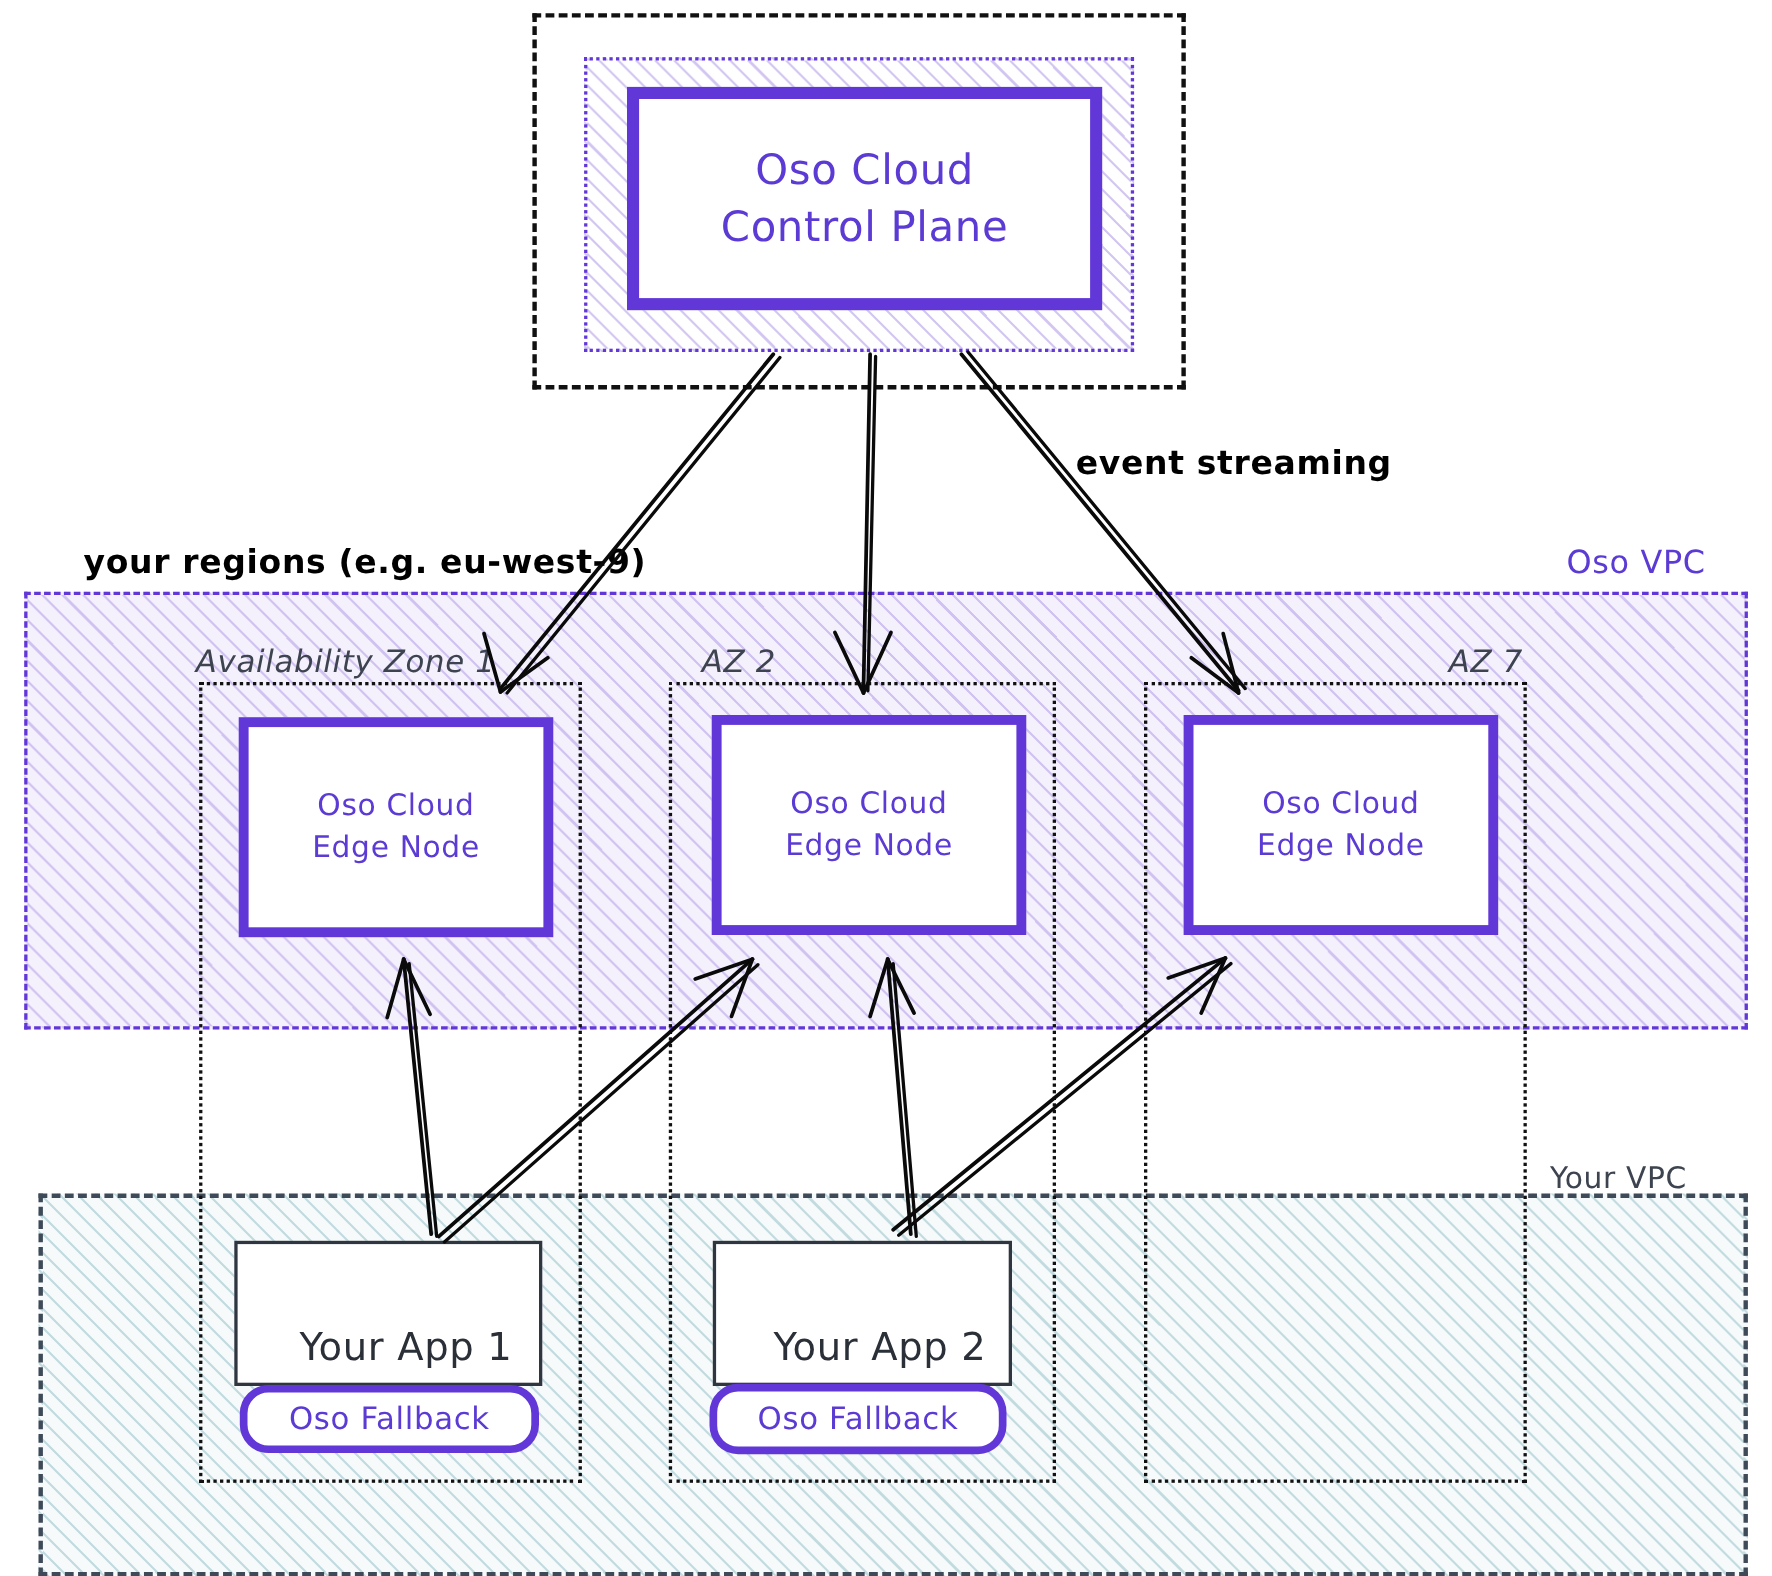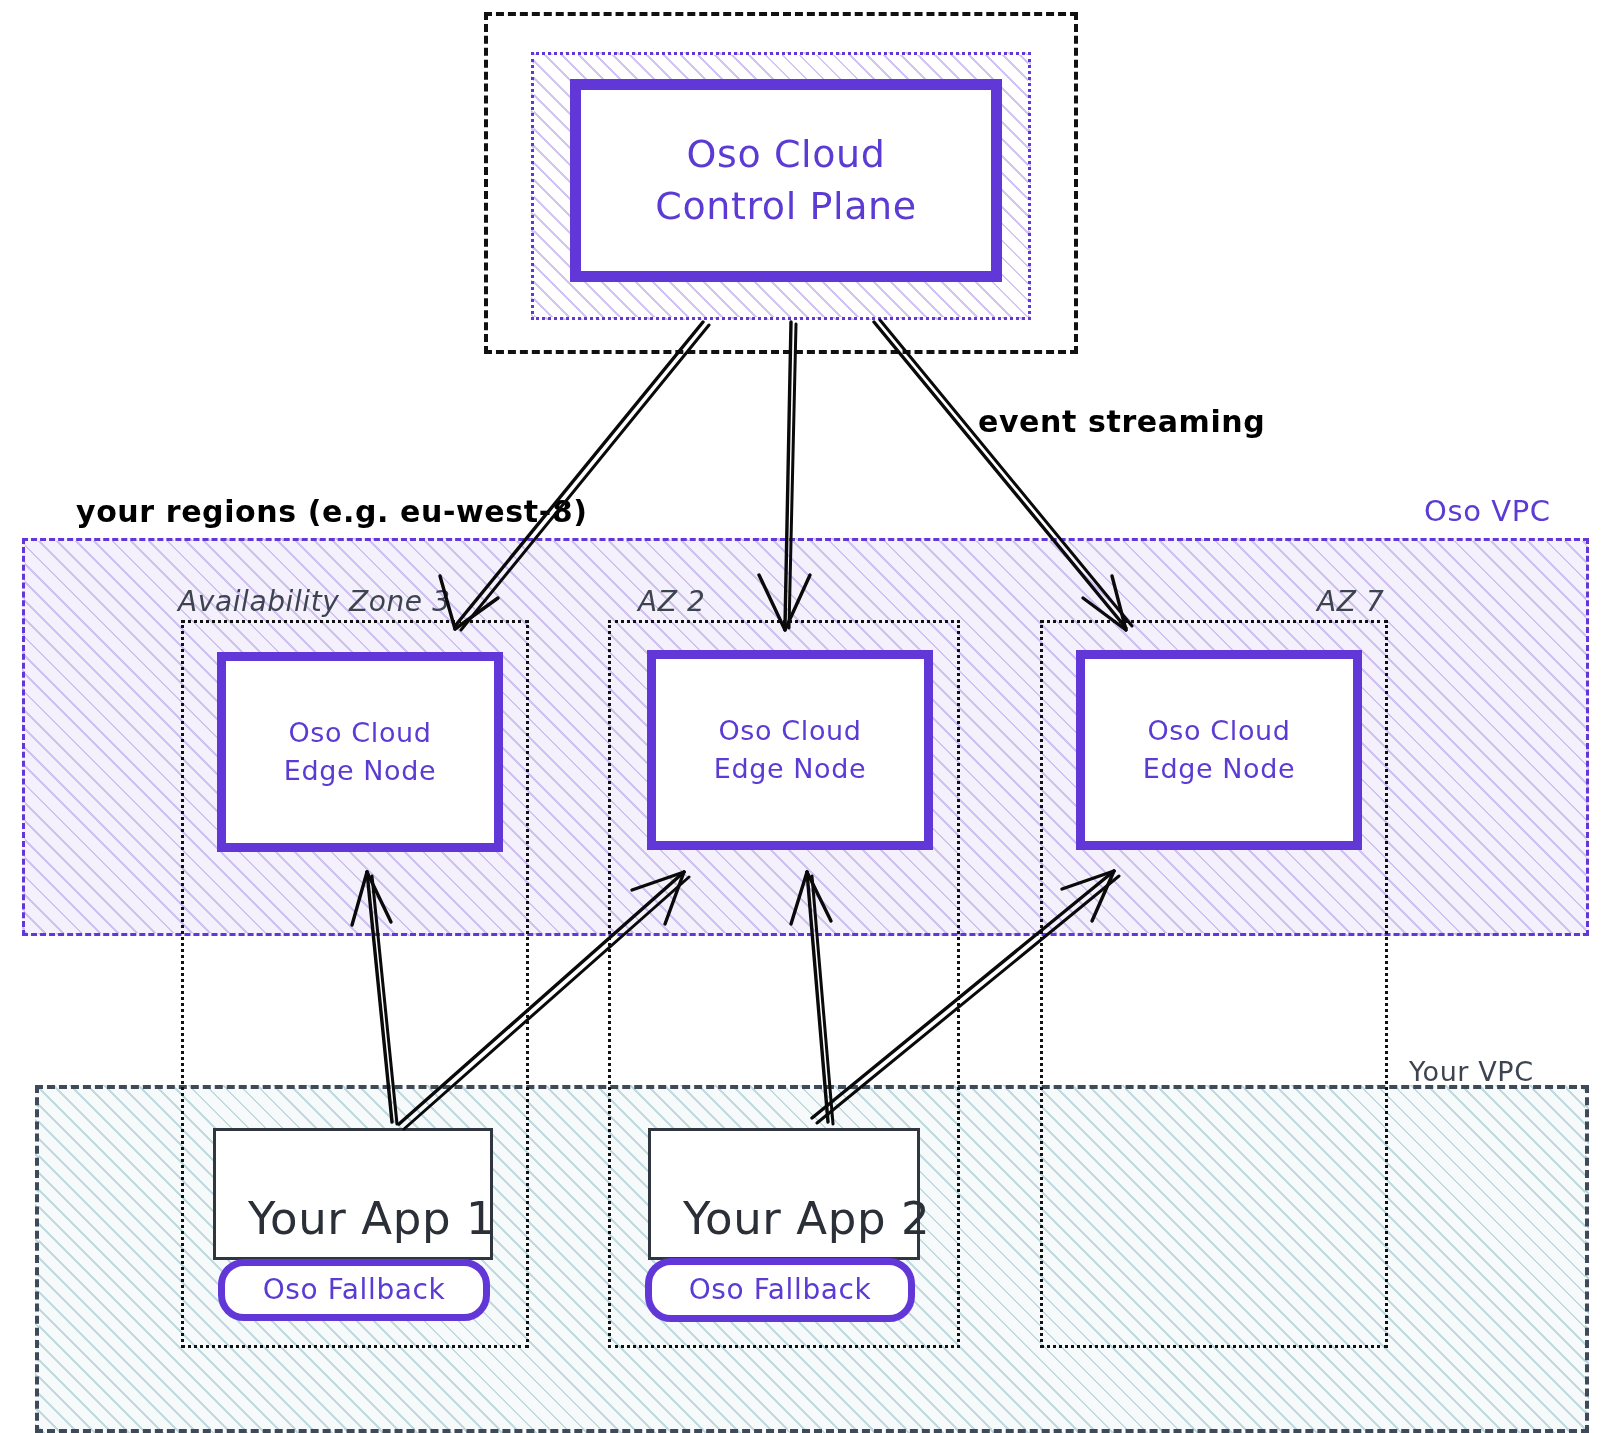--- a/index.html
+++ b/index.html
@@ -94,21 +94,21 @@
   
   .appbox{
     background:#ffffff;
     border:3px solid #2f3640;
     color:#2a2f38;
   }
   .app1{left:213px;top:1128px;width:280px;height:132px;}
   .app2{left:648px;top:1128px;width:272px;height:132px;}
   .app-title{
     position:absolute;left:0;right:0;bottom:10px;
-    text-align:center;font-size:45px;color:#2a2f38;padding-left:32px;
+    text-align:center;font-size:35px;color:#2a2f38;padding-left:32px;
   }
 
   
   .fallback{
     background:#ffffff;
     border:7px solid #6237d8;
     border-radius:26px;
     color:#5b3bd4;
     display:flex;align-items:center;justify-content:center;
     font-size:28px;
@@ -126,21 +126,21 @@
   <div class="abs oso-vpc"></div>
   <div class="abs hand lbl-purple oso-vpc-label">Oso VPC</div>
 
   <div class="abs your-vpc"></div>
   <div class="abs hand your-vpc-label">Your VPC</div>
 
   <div class="abs az-col" style="left:181px;top:620px;width:348px;height:728px;"></div>
   <div class="abs az-col" style="left:608px;top:620px;width:352px;height:728px;"></div>
   <div class="abs az-col" style="left:1040px;top:620px;width:348px;height:728px;"></div>
 
-  <div class="abs hand lbl-slate" style="left:178px;top:585px;">Availability Zone 3</div>
+  <div class="abs hand lbl-slate" style="left:178px;top:585px;">Availability Zone 1</div>
   <div class="abs hand lbl-slate" style="left:622px;top:585px;margin-left:16px;">AZ 2</div>
   <div class="abs hand lbl-slate" style="left:1317px;top:585px;">AZ 7</div>
 
   <div class="abs cp-outer"></div>
   <div class="abs cp-hatch"></div>
   <div class="abs pbox control hand">
     <span><span>Oso Cloud</span><br><span>Control Plane</span></span>
   </div>
 
   <div class="abs pbox edge hand edge1">
@@ -156,21 +156,21 @@
   <div class="abs appbox app1">
     <div class="hand app-title">Your App 1</div>
   </div>
   <div class="abs appbox app2">
     <div class="hand app-title">Your App 2</div>
   </div>
 
   <div class="abs fallback hand fb1">Oso Fallback</div>
   <div class="abs fallback hand fb2">Oso Fallback</div>
 
-  <div class="abs hand lbl-black" style="left:76px;top:494px;">your regions (e.g. eu-west-8)</div>
+  <div class="abs hand lbl-black" style="left:76px;top:494px;">your regions (e.g. eu-west-9)</div>
   <div class="abs hand lbl-black" style="left:978px;top:404px;">event streaming</div>
 
   <svg class="arrows" viewBox="0 0 1611 1433">
     <defs>
       <style>
         .ln{stroke:#0a0a0a;stroke-width:3.4;fill:none;stroke-linecap:round;stroke-linejoin:round;}
         .ln2{stroke:#0a0a0a;stroke-width:3.0;fill:none;stroke-linecap:round;}
       </style>
     </defs>
 

